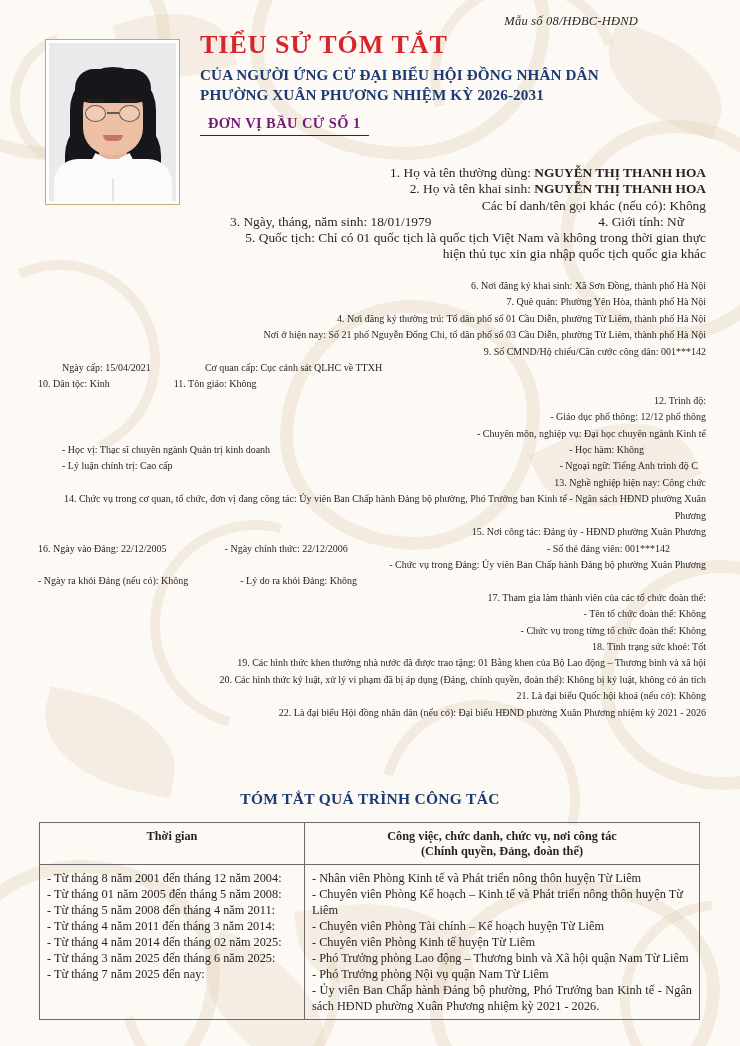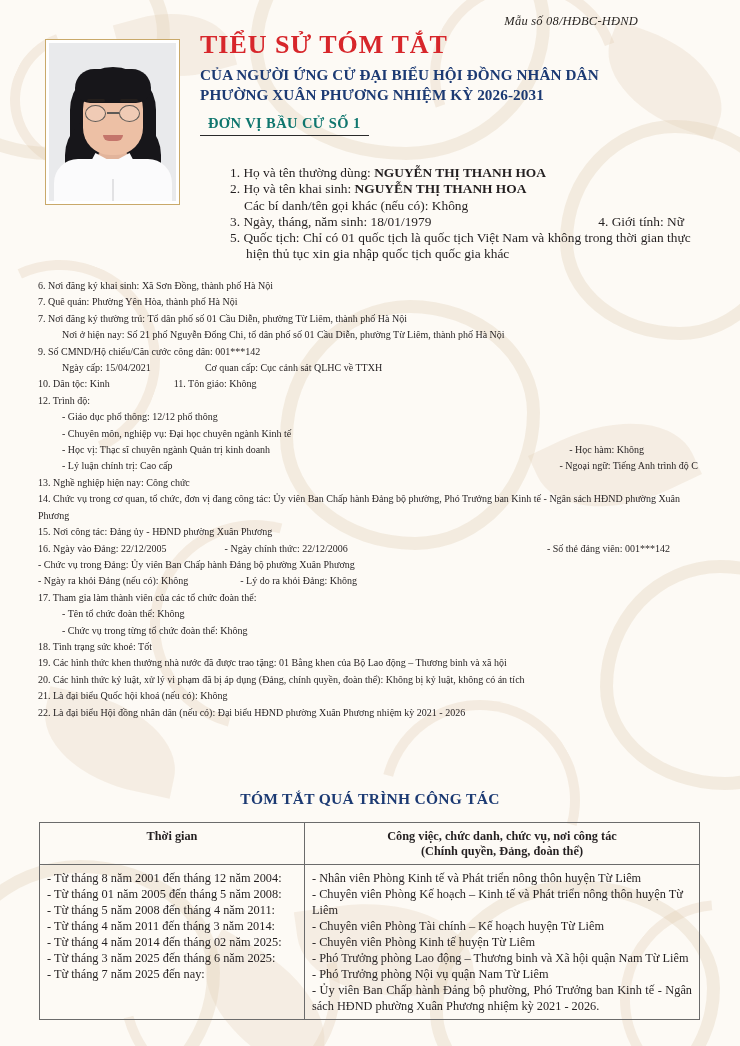--- a/index.html
+++ b/index.html
@@ -109,24 +109,24 @@
   .title-block{ position:absolute; left:200px; top:30px; width:520px; }
   .doc-title{
     color:#d7262b; font-weight:bold; font-size:26px; letter-spacing:1px;
     line-height:1.15; margin-bottom:5px;
   }
   .doc-sub{
     color:#1c3a73; font-weight:bold; font-size:15.2px; line-height:1.32; letter-spacing:.1px;
   }
   .unit-wrap{ margin-top:9px; display:inline-block; }
   .unit{
-    color:#0f766e; font-weight:bold; font-size:14.5px; letter-spacing:.4px;
+    color:#701a75; font-weight:bold; font-size:14.5px; letter-spacing:.4px;
     padding:0 8px 3px 8px; border-bottom:1.6px solid #2a2a2a; display:inline-block;
   }
-  .row{ display:block; white-space:nowrap; }
+  .row{ display:block; white-space:nowrap;text-align:right; }
   .row.wrap{ white-space:normal; }
   .indent1{ padding-left:14px; }
   .indent2{ padding-left:24px; }
   .b{ font-weight:bold; }
   .two-col{ display:flex; }
   .two-col .c1{ flex:0 0 auto; }
   .two-col .c2{ margin-left:auto; padding-right:22px; }
 
   
   .top-fields{
@@ -231,22 +231,22 @@
     <div class="two-col">
       <span class="c1">3. Ngày, tháng, năm sinh: 18/01/1979</span>
       <span class="c2">4. Giới tính: Nữ</span>
     </div>
     <div class="row wrap hang">5. Quốc tịch: Chỉ có 01 quốc tịch là quốc tịch Việt Nam và không trong thời gian thực hiện thủ tục xin gia nhập quốc tịch quốc gia khác</div>
   </div>
 
   <div class="rest-fields">
     <div class="row">6. Nơi đăng ký khai sinh: Xã Sơn Đồng, thành phố Hà Nội</div>
     <div class="row">7. Quê quán: Phường Yên Hòa, thành phố Hà Nội</div>
-    <div class="row">7. Nơi đăng ký thường trú: Tổ dân phố số 01 Cầu Diễn, phường Từ Liêm, thành phố Hà Nội</div>
-    <div class="row indent2">Nơi ở hiện nay: Số 21 phố Nguyễn Đổng Chi, tổ dân phố số 01 Cầu Diễn, phường Từ Liêm, thành phố Hà Nội</div>
+    <div class="row">4. Nơi đăng ký thường trú: Tổ dân phố số 01 Cầu Diễn, phường Từ Liêm, thành phố Hà Nội</div>
+    <div class="row indent2">Nơi ở hiện nay: Số 21 phố Nguyễn Đổng Chi, tổ dân phố số 03 Cầu Diễn, phường Từ Liêm, thành phố Hà Nội</div>
     <div class="row">9. Số CMND/Hộ chiếu/Căn cước công dân: 001***142</div>
     <div class="two-col indent2">
       <span class="c1">Ngày cấp: 15/04/2021</span>
       <span style="margin-left:54px">Cơ quan cấp: Cục cảnh sát QLHC về TTXH</span>
     </div>
     <div class="two-col">
       <span class="c1">10. Dân tộc: Kinh</span>
       <span style="margin-left:64px">11. Tôn giáo: Không</span>
     </div>
     <div class="row">12. Trình độ:</div>

